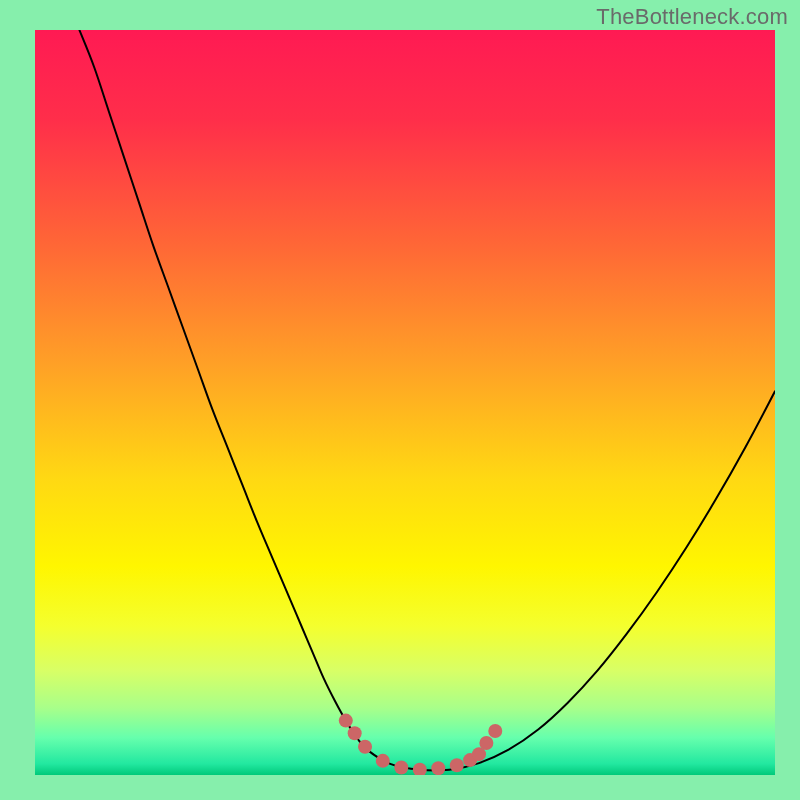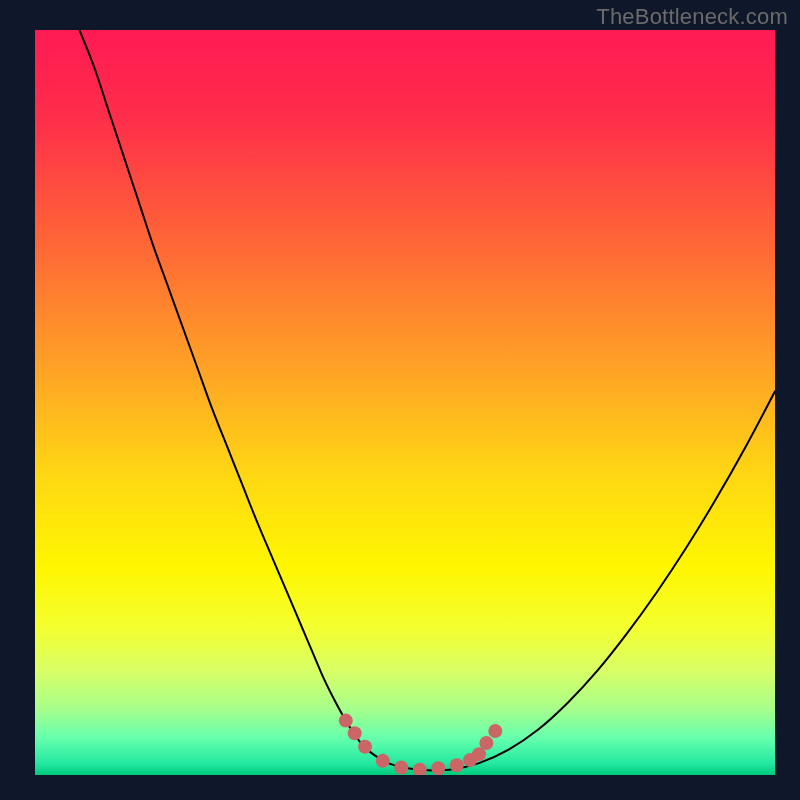--- a/index.html
+++ b/index.html
@@ -10,21 +10,21 @@
     background: #000;
     overflow: hidden;
     font-family: Arial, Helvetica, sans-serif;
   }
   .frame {
     position: absolute;
     top: 0;
     left: 0;
     width: 800px;
     height: 800px;
-    background: #0f172a;
+    background: #86efac;
   }
   .watermark {
     position: absolute;
     top: 4px;
     right: 12px;
     color: #6a6a6a;
     font-size: 22px;
     font-weight: 500;
     letter-spacing: 0.2px;
     z-index: 10;

